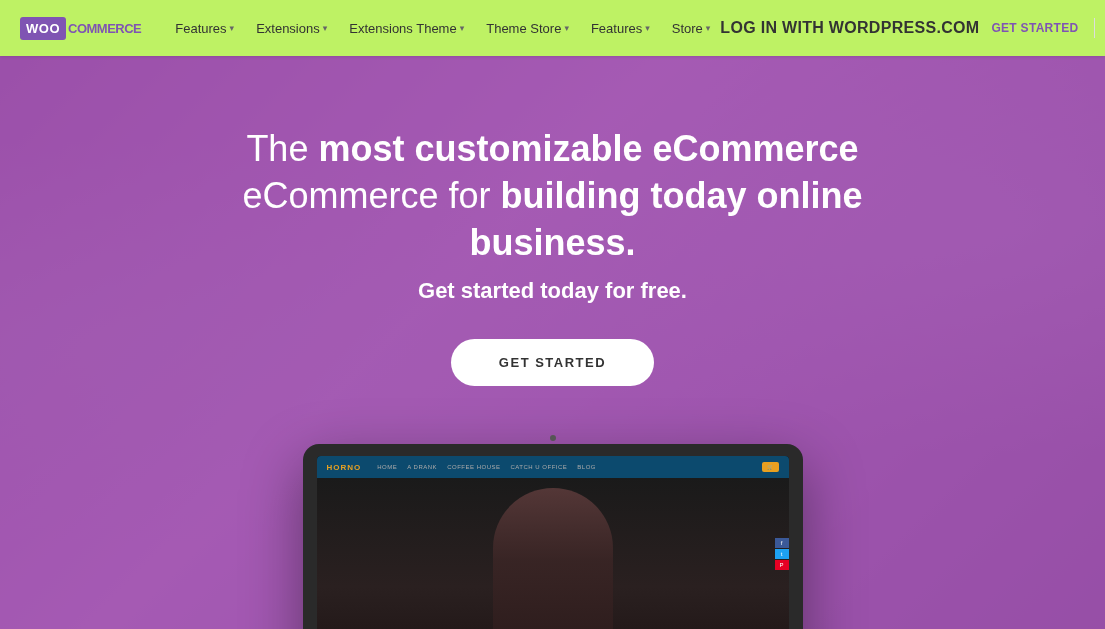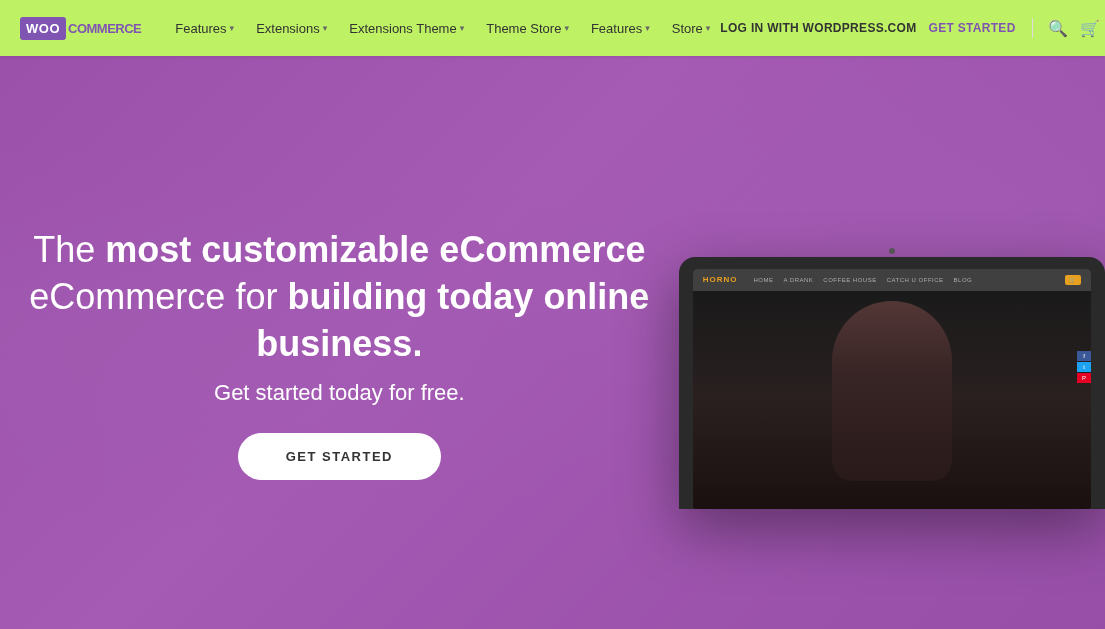--- a/index.html
+++ b/index.html
@@ -57,21 +57,21 @@
     .nav-chevron {
       font-size: 9px;
       color: #666;
     }
     .nav-right {
       display: flex;
       align-items: center;
       gap: 12px;
     }
     .login-link {
-      font-size: 12px;
+      font-size: 16px;
       font-weight: 700;
       color: #333;
       letter-spacing: 0.3px;
       cursor: pointer;
       white-space: nowrap;
     }
     .get-started-nav {
       font-size: 12px;
       font-weight: 700;
       color: #7f54b3;
@@ -92,21 +92,21 @@
     }
 
     
     .hero {
       width: 100%;
       height: 573px;
       background: #b56fc0;
       position: relative;
       overflow: hidden;
       display: flex;
-      flex-direction: row;
+      flex-direction: column;
       align-items: center;
       justify-content: flex-start;
       padding-top: 70px;
     }
     .hero-overlay {
       position: absolute;
       inset: 0;
       background: rgba(155, 80, 170, 0.75);
       z-index: 1;
     }
@@ -131,23 +131,23 @@
       font-weight: 300;
       line-height: 1.3;
       color: #fff;
       margin-bottom: 8px;
     }
     .hero-title strong {
       font-weight: 700;
     }
     .hero-subtitle {
       font-size: 22px;
-      font-weight: 400;
-      color: #fff;
-      margin-bottom: 24px;
+      font-weight: 700;
+      color: #fff;
+      margin-bottom: 32px;
       line-height: 1.5;
     }
     .hero-cta {
       display: inline-block;
       background: #fff;
       color: #333;
       font-size: 13px;
       font-weight: 700;
       letter-spacing: 1.5px;
       padding: 16px 48px;
@@ -190,21 +190,21 @@
     }
     
     .screen-content {
       width: 100%;
       height: 100%;
       background: #111;
       position: relative;
     }
     .screen-nav-bar {
       height: 22px;
-      background: #404040;
+      background: #0c4a6e;
       display: flex;
       align-items: center;
       padding: 0 10px;
       gap: 8px;
     }
     .screen-nav-logo {
       font-size: 8px;
       color: #e8a020;
       font-weight: 700;
       letter-spacing: 1px;

